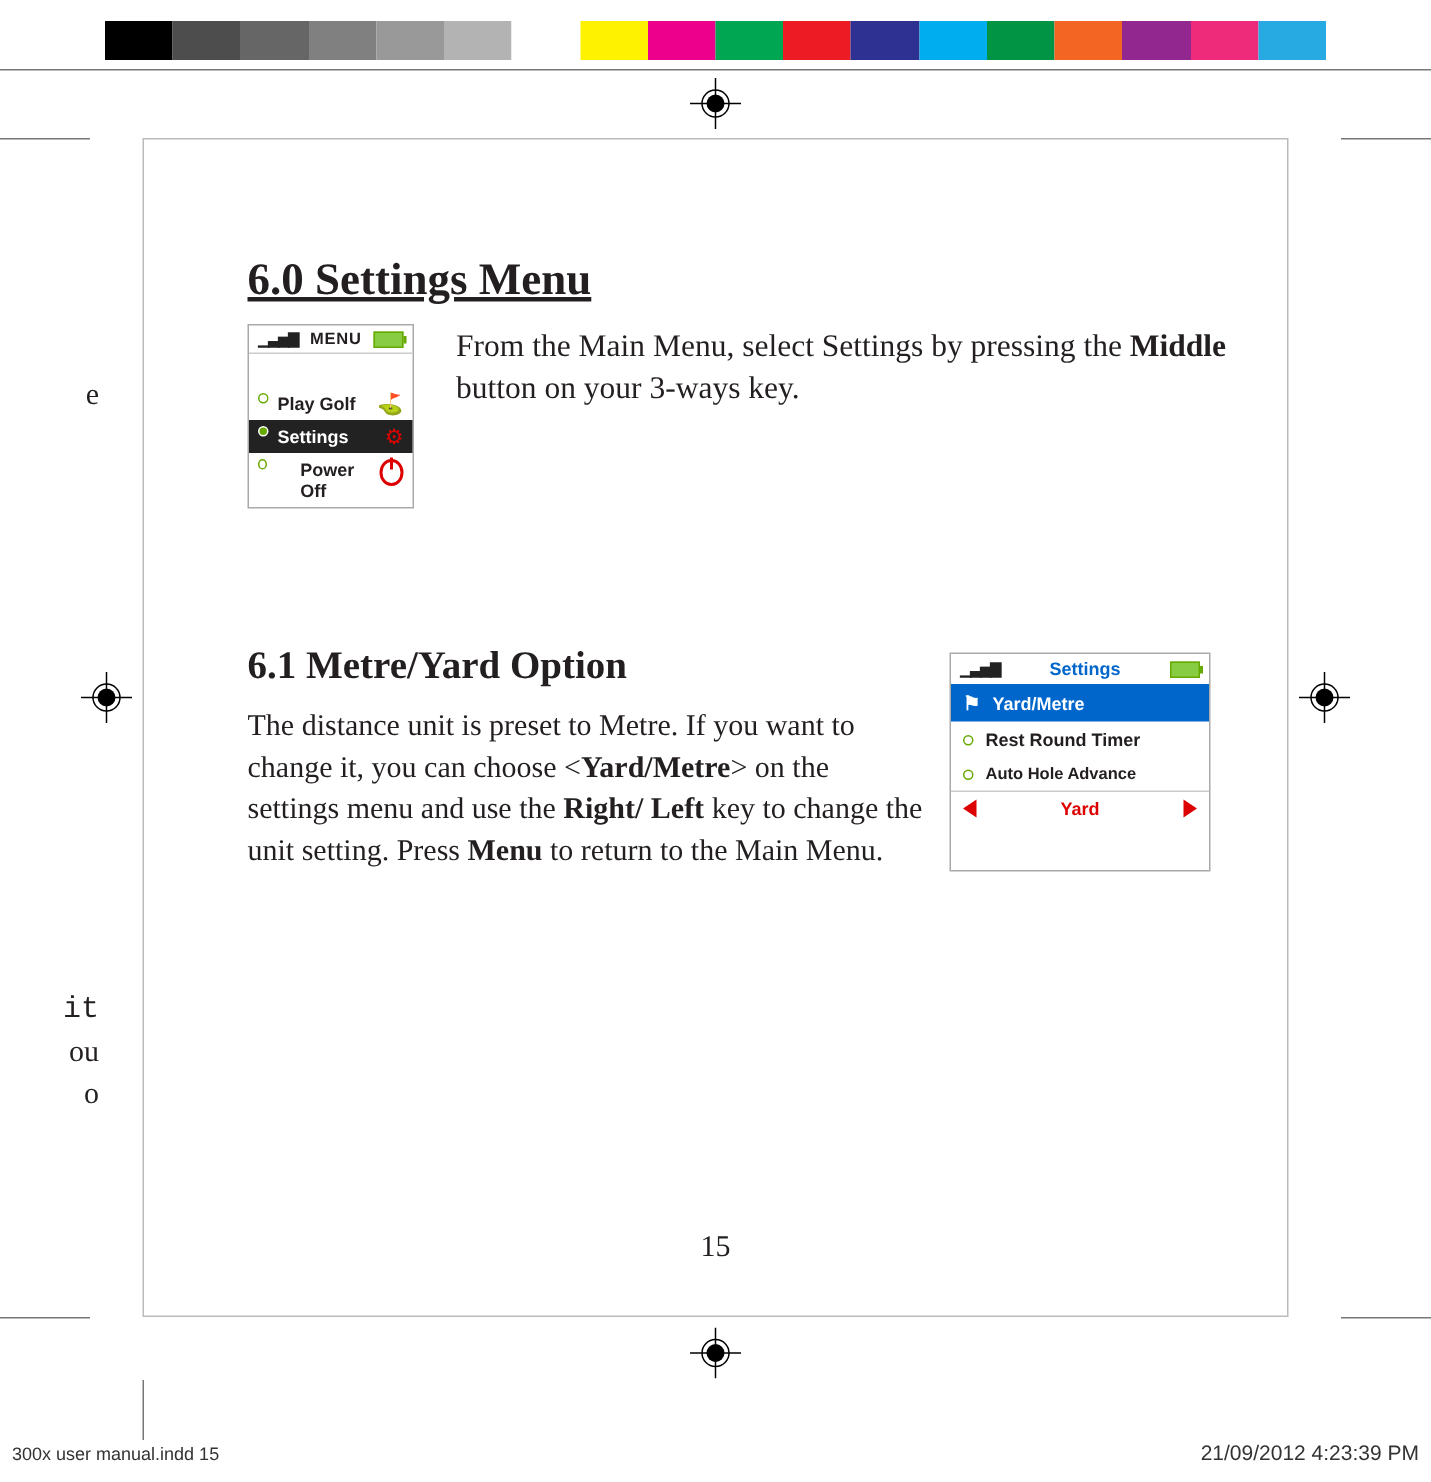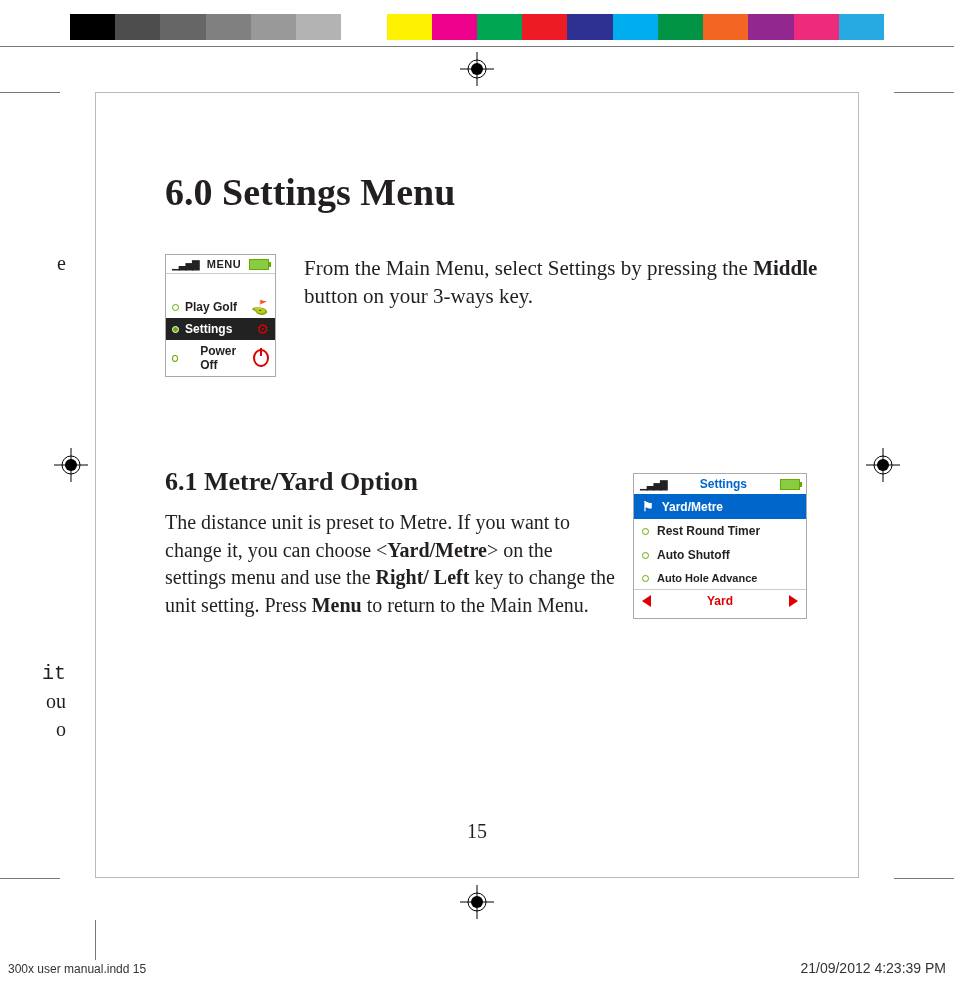--- a/index.html
+++ b/index.html
@@ -62,23 +62,24 @@
   .corner-br-h { position:absolute; right:0; top:878px; width:60px; height:1px; background:#777;}
   .corner-bl-v { position:absolute; left:95px; top:920px; width:1px; height:40px; background:#777;}
 
   .content {
     position: absolute;
     left: 165px;
     top: 170px;
     width: 690px;
   }
   h1.section {
-    font-size: 38px;
+    font-size: 30px;
     font-weight: bold;
-    margin: 0 0 40px 0;
+    text-decoration: underline;
+    margin: 0 0 12px 0;
     font-family: 'Palatino Linotype', Georgia, serif;
   }
   .row1 {
     display: flex;
     gap: 28px;
     margin-bottom: 90px;
   }
   .screen {
     width: 148px;
     border: 1px solid #aaa;
@@ -93,21 +94,21 @@
     padding: 3px 6px;
     border-bottom: 1px solid #ccc;
   }
   .sig { font-size:10px; letter-spacing:-1px; color:#222;}
   .batt {
     width: 18px; height: 9px; border:1px solid #6a0; position:relative; background:#8c4;
   }
   .batt::after { content:''; position:absolute; right:-3px; top:2px; width:2px; height:5px; background:#6a0;}
   .screen .title { flex:1; text-align:center; font-weight:bold; font-size:11px; letter-spacing:0.5px;}
   .screen .item {
-    display:flex; align-items:center; gap:6px; padding:4px 6px;
+    display:flex; gap:6px; padding:4px 6px;
   }
   .dot { width:5px; height:5px; border:1px solid #6a0; border-radius:50%; background:#fff;}
   .screen .item.sel { background:#222; color:#fff; }
   .screen .item.sel .dot { background:#6a0; border-color:#fff;}
   .flag { color:#d00; font-size:14px; line-height:1;}
   .gear { color:#d00; font-size:14px; line-height:1;}
   .pow { width:14px;height:14px;border:2px solid #d00;border-radius:50%;position:relative;}
   .pow::after{content:'';position:absolute;left:5px;top:-3px;width:2px;height:8px;background:#d00;}
   .intro {
     font-size: 21px;
@@ -304,24 +305,20 @@
       <div class="item2 sel2">
         <span class="flag2">⚑</span>
         <span>Yard/Metre</span>
       </div>
       <div class="item2">
           <span class="dot2"></span>
           <span>Rest Round Timer</span>
         </div>
       <div class="item2">
           <span class="dot2"></span>
-          <span>Auto Shutoff</span>
-        </div>
-      <div class="item2">
-          <span class="dot2"></span>
           <span style="font-size:11px;">Auto Hole Advance</span>
         </div>
       <div class="footer2">
         <span class="tri-l"></span>
         <span>Yard</span>
         <span class="tri-r"></span>
       </div>
     </div>
   </div>
 </div>

